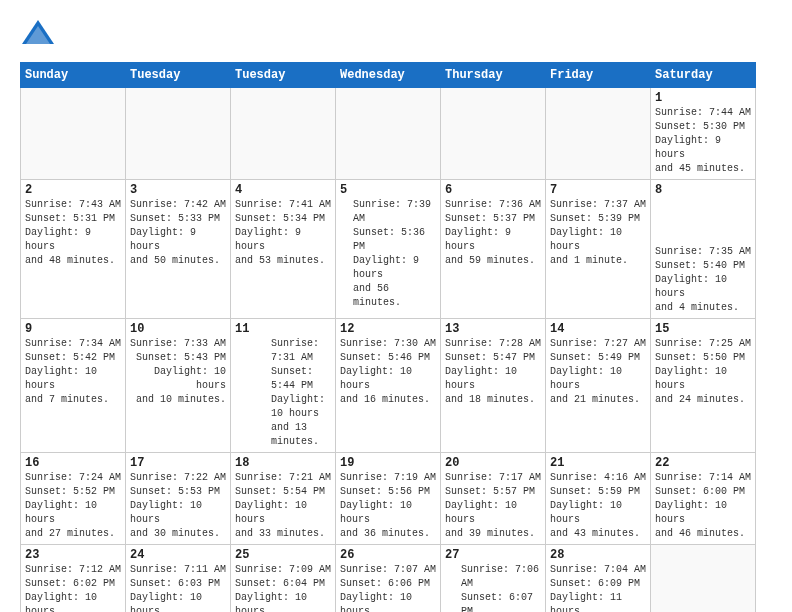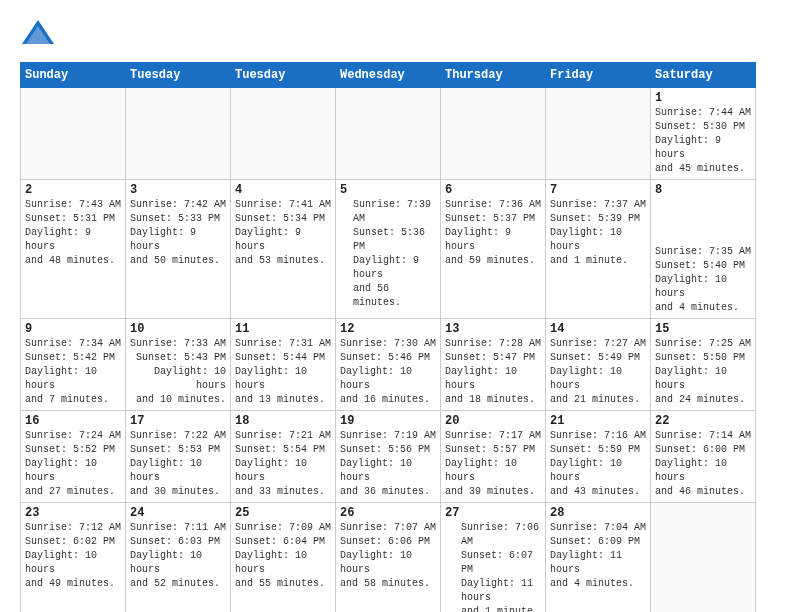--- a/index.html
+++ b/index.html
@@ -201,21 +201,21 @@
           </td>
           <td>
             <span class="day-num">10</span>
             <div class="day-info" style="white-space: pre-line; text-align: right;">Sunrise: 7:33 AM
 Sunset: 5:43 PM
 Daylight: 10 hours
 and 10 minutes.</div>
           </td>
           <td>
             <span class="day-num">11</span>
-            <div class="day-info" style="white-space: pre-line;">Sunrise: 7:31 AM
+            <div class="day-info" style="white-space: pre-line; margin-left: 36px;">Sunrise: 7:31 AM
 Sunset: 5:44 PM
 Daylight: 10 hours
 and 13 minutes.</div>
           </td>
           <td>
             <span class="day-num">12</span>
             <div class="day-info" style="white-space: pre-line;">Sunrise: 7:30 AM
 Sunset: 5:46 PM
 Daylight: 10 hours
 and 16 minutes.</div>
@@ -273,21 +273,21 @@
           </td>
           <td>
             <span class="day-num">20</span>
             <div class="day-info" style="white-space: pre-line;">Sunrise: 7:17 AM
 Sunset: 5:57 PM
 Daylight: 10 hours
 and 39 minutes.</div>
           </td>
           <td>
             <span class="day-num">21</span>
-            <div class="day-info" style="white-space: pre-line;">Sunrise: 7:16 AM
+            <div class="day-info" style="white-space: pre-line;">Sunrise: 4:16 AM
 Sunset: 5:59 PM
 Daylight: 10 hours
 and 43 minutes.</div>
           </td>
           <td>
             <span class="day-num">22</span>
             <div class="day-info" style="white-space: pre-line;">Sunrise: 7:14 AM
 Sunset: 6:00 PM
 Daylight: 10 hours
 and 46 minutes.</div>

